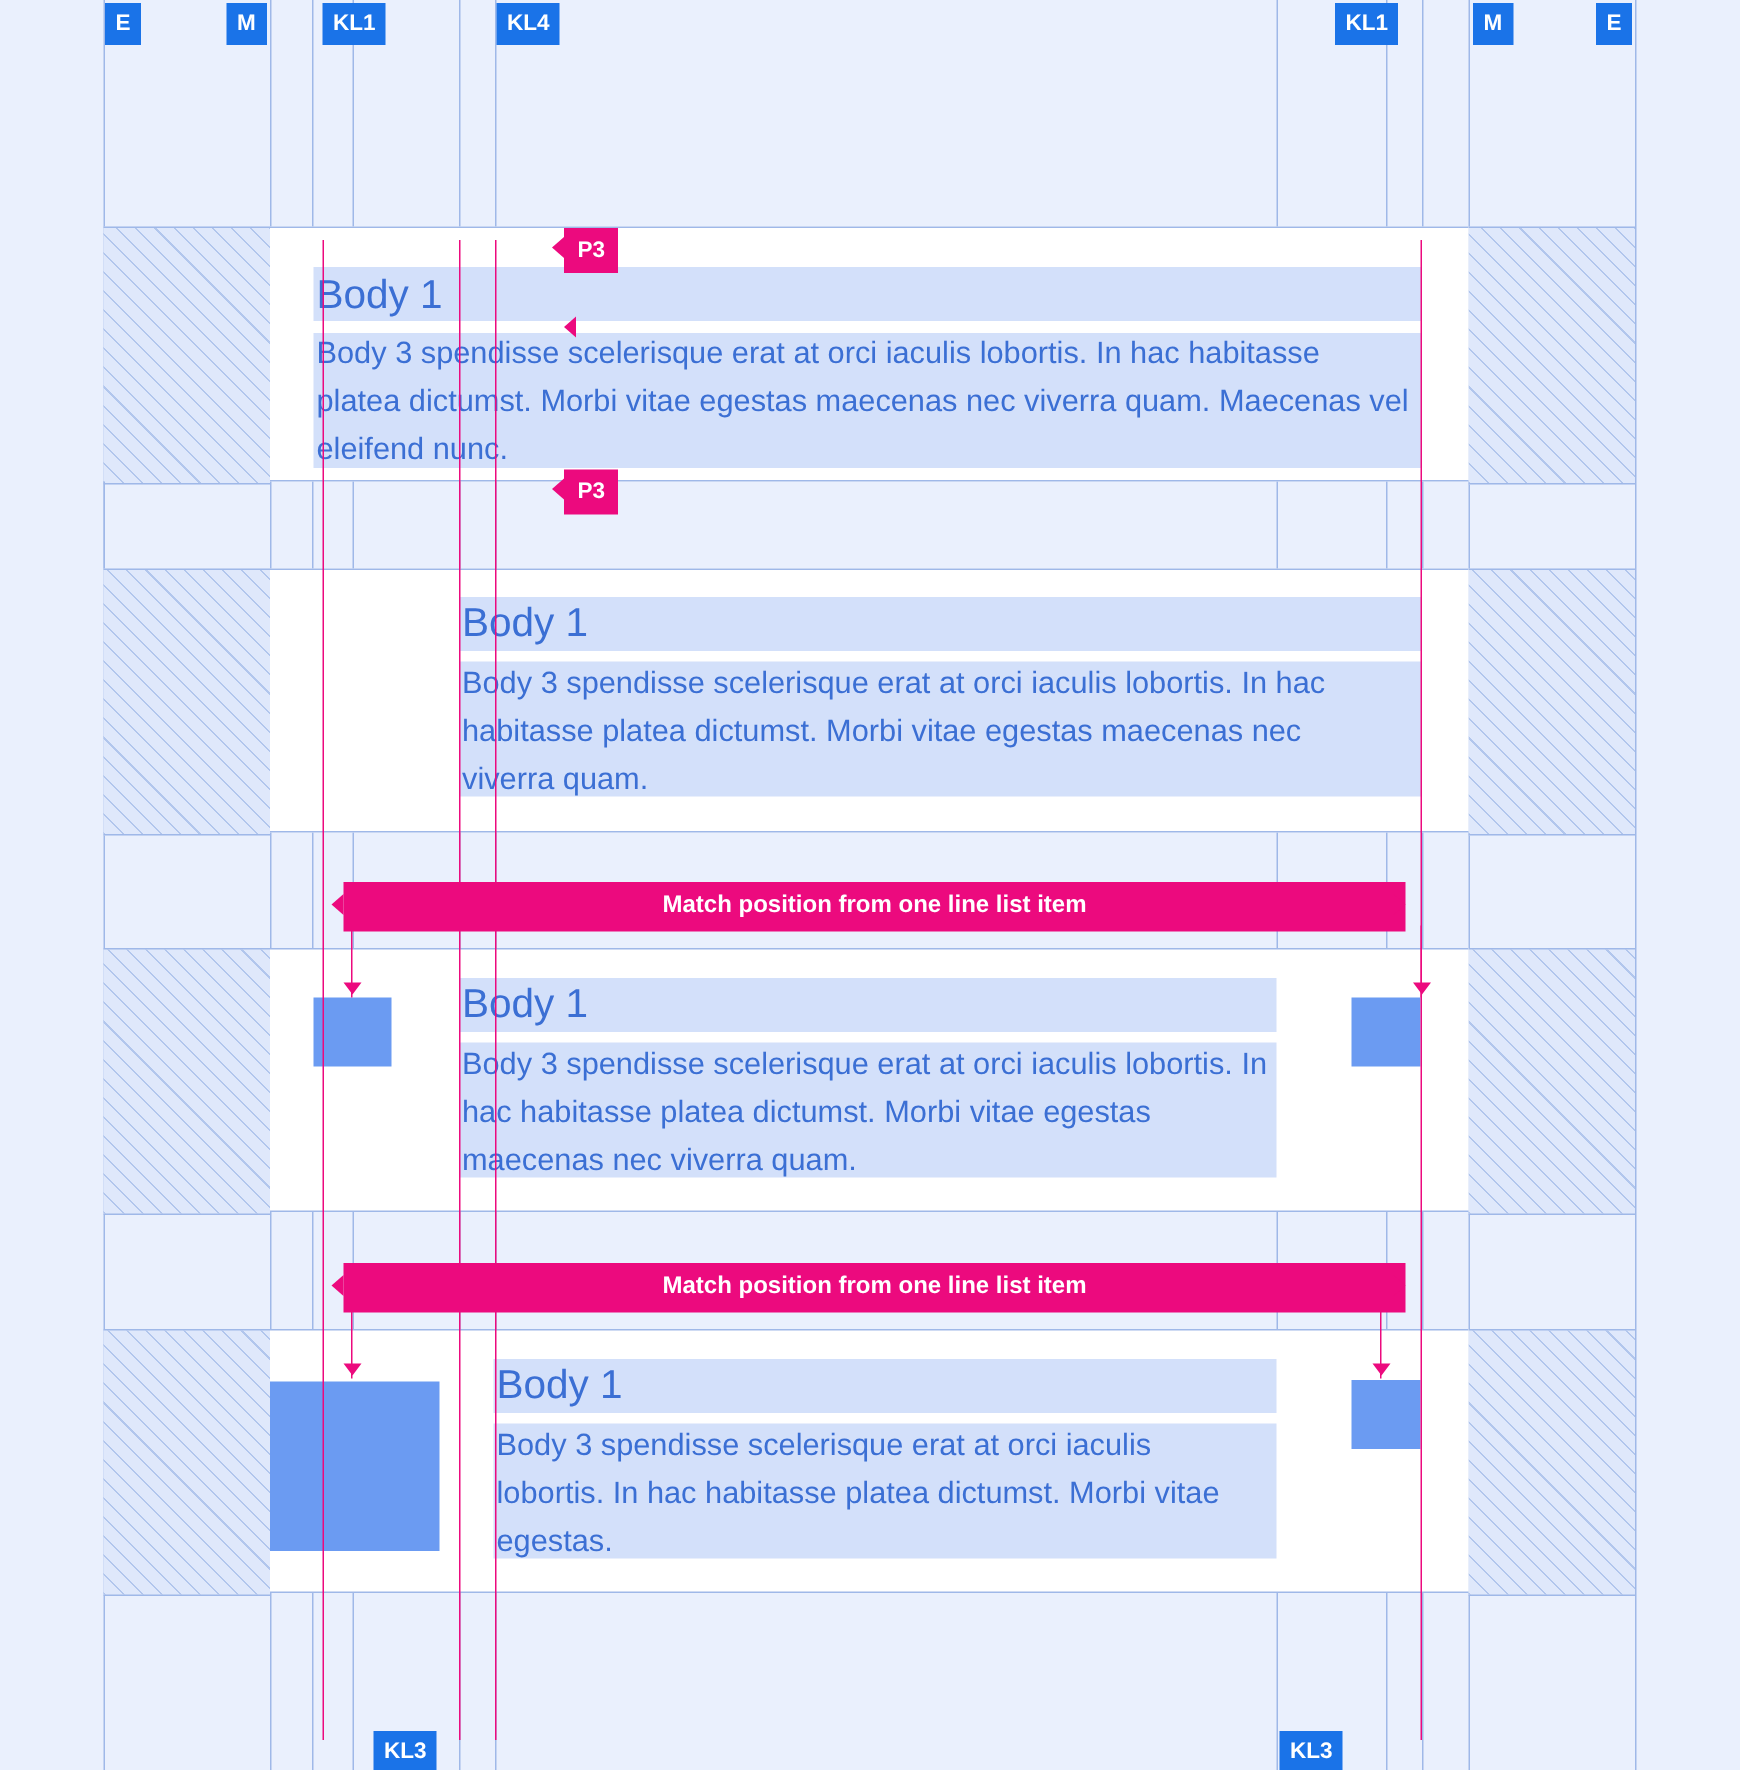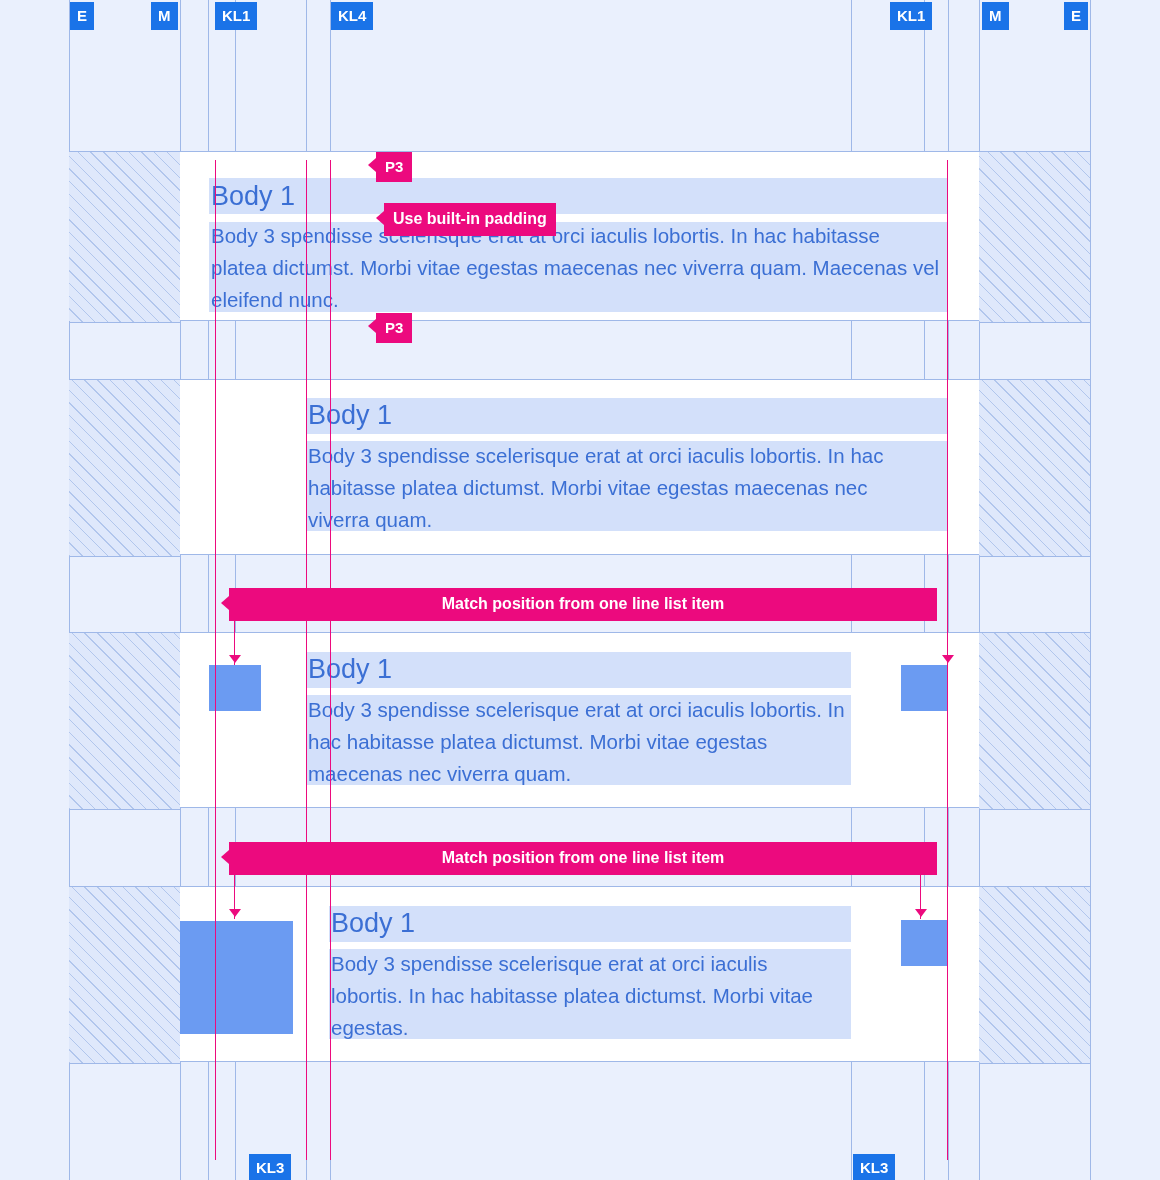--- a/index.html
+++ b/index.html
@@ -207,21 +207,20 @@
   <div class="texthl" style="left:329px; top:906px; width:522px; height:36px;"></div>
   <div class="ttl" style="left:331px; top:906px;">Body 1</div>
 
   <div class="texthl" style="left:329px; top:949px; width:522px; height:90px;"></div>
   <div class="bdy" style="left:331px; top:948px; width:500px;">Body 3 spendisse scelerisque erat at orci iaculis lobortis. In hac habitasse platea dictumst. Morbi vitae egestas.</div>
 
   <div class="arrowL" style="left:368px; top:158px;"></div>
   <div class="tag" style="left:376px; top:152px;">P3</div>
 
   <div class="arrowL" style="left:376px; top:211px;"></div>
-  <div class="tag wide" style="left:384px; top:203px;">Use built-in padding</div>
 
   <div class="arrowL" style="left:368px; top:319px;"></div>
   <div class="tag" style="left:376px; top:313px;">P3</div>
 
   <div class="arrowL" style="left:221px; top:596px;"></div>
   <div class="tag wide" style="left:229px; top:588px; width:690px;">Match position from one line list item</div>
   <div class="arrowR" style="left:929px; top:596px;"></div>
   <div class="pinkline" style="left:234px; top:617px; height:48px;"></div>
   <div class="pinkdown" style="left:229px; top:655px;"></div>
   <div class="pinkline" style="left:947px; top:617px; height:48px;"></div>

